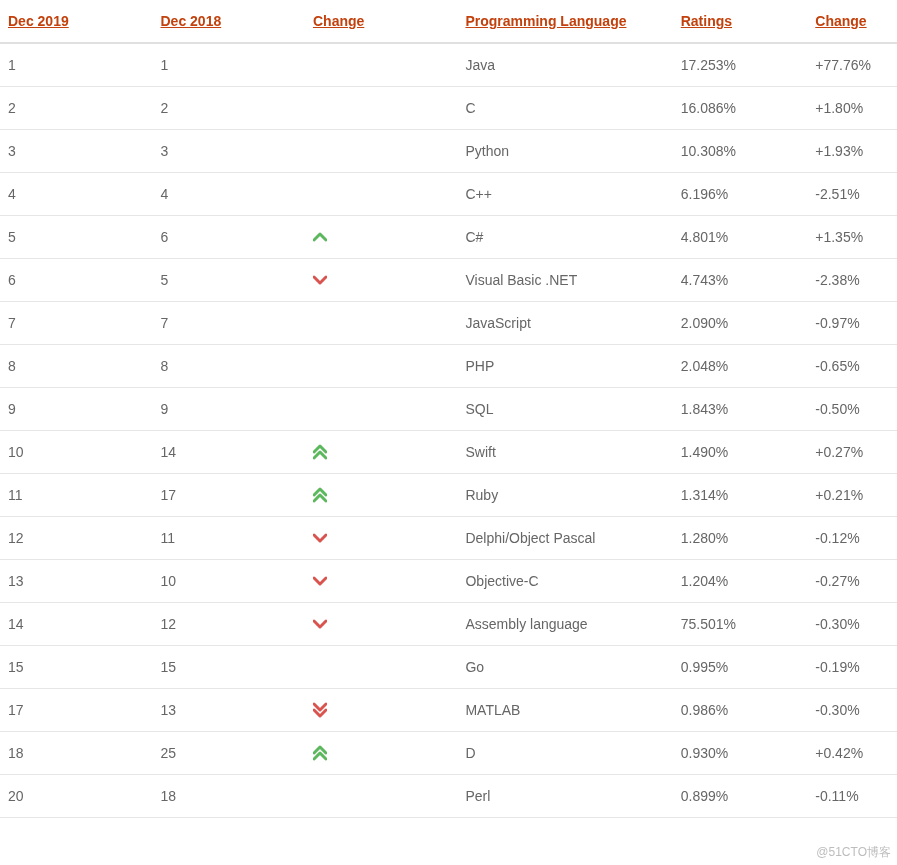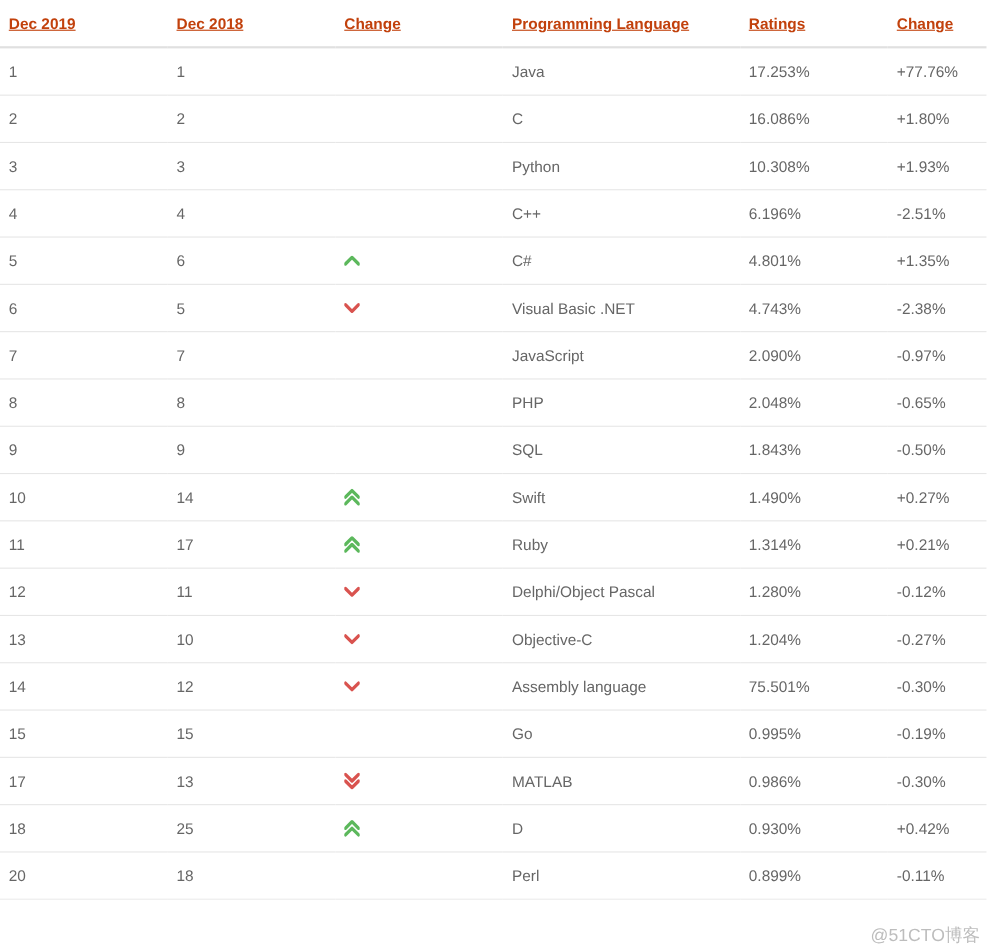--- a/index.html
+++ b/index.html
@@ -32,21 +32,21 @@
   col.c-rank2018 { width: 17%; }
   col.c-arrow    { width: 17%; }
   col.c-lang     { width: 24%; }
   col.c-ratings  { width: 15%; }
   col.c-change   { width: 10%; }
   .arrow-cell svg { display: block; }
   .watermark {
     position: fixed;
     right: 6px;
     bottom: 4px;
-    font-size: 16px;
+    font-size: 12px;
     color: #bdbdbd;
     pointer-events: none;
     margin-left: 32px;
   }
 </style>
 </head>
 <body>
 
 <table>
   <colgroup>

